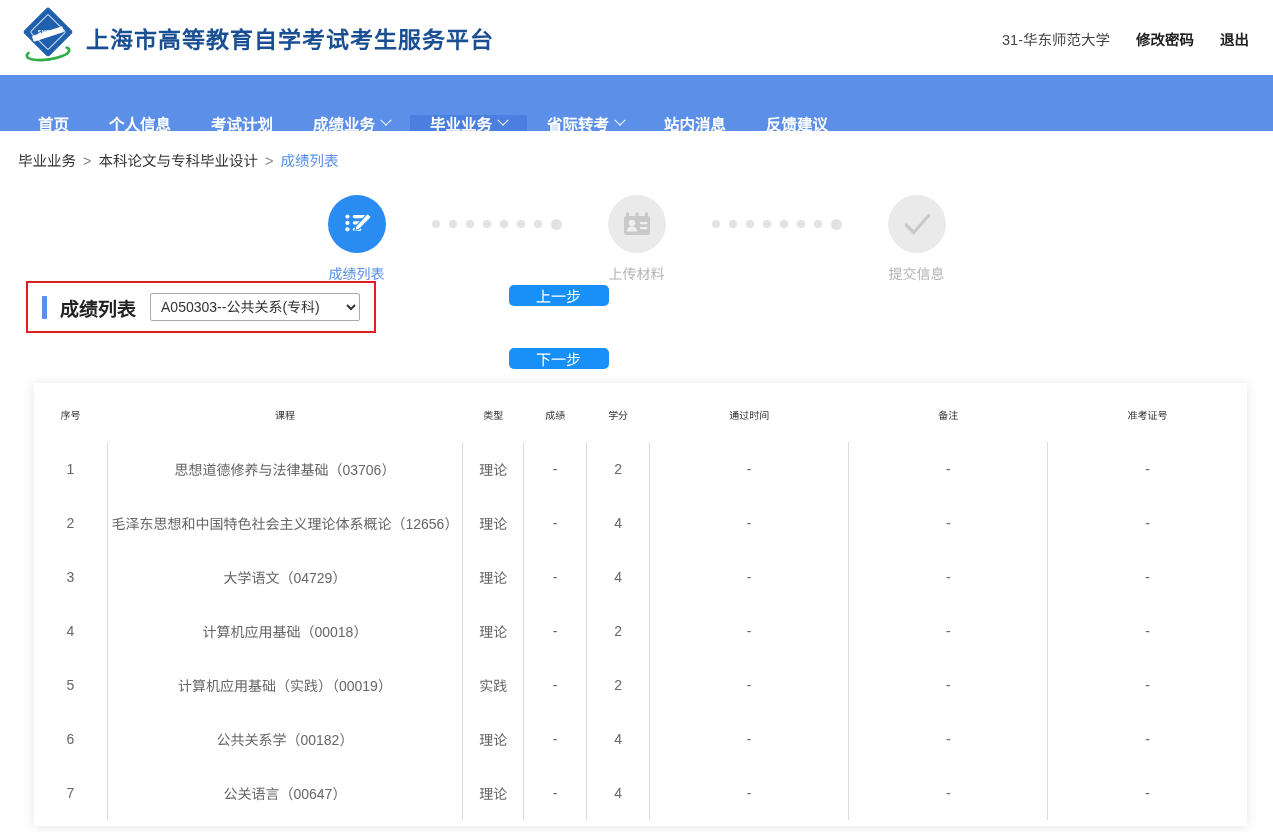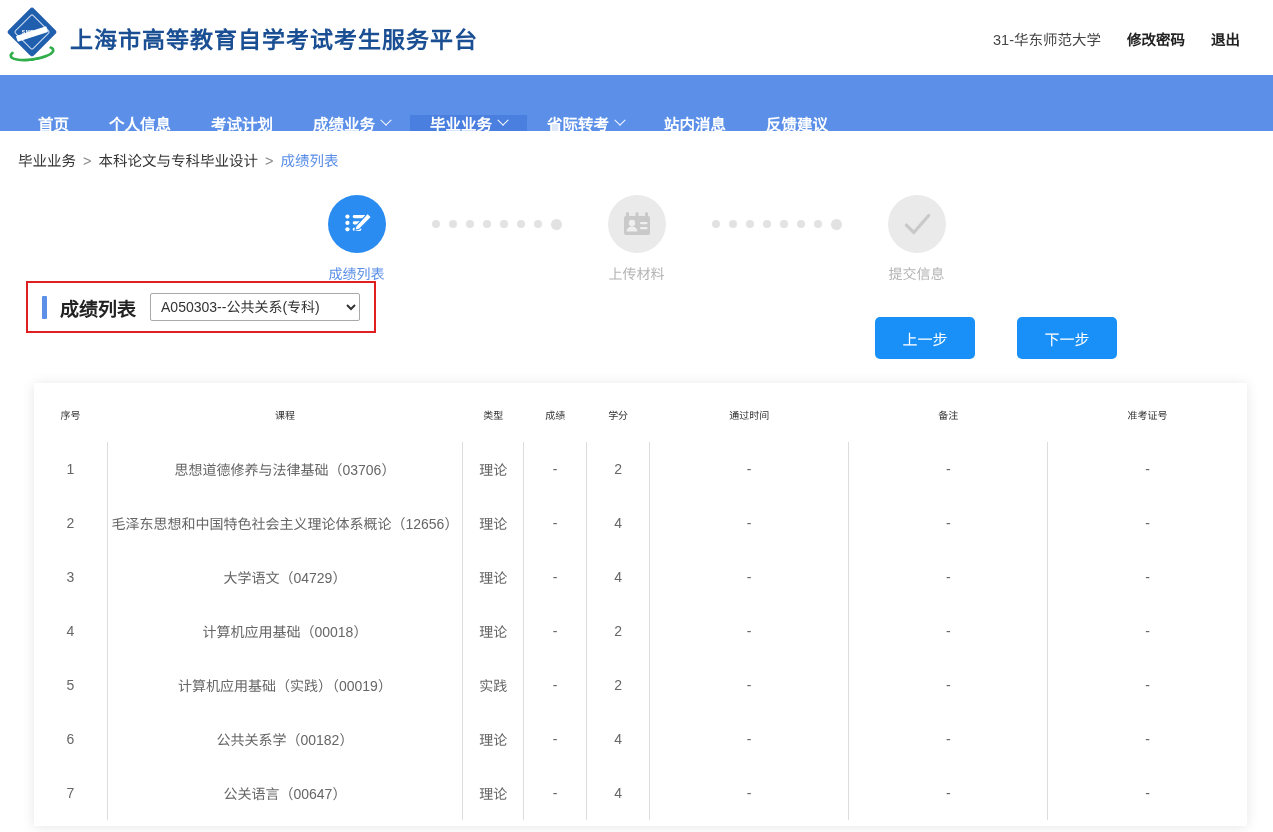--- a/index.html
+++ b/index.html
@@ -12,21 +12,21 @@
     font-family: "Liberation Sans", "DejaVu Sans", sans-serif;
     color: #333;
   }
 
   
   .site-header {
     height: 75px;
     background: #ffffff;
     display: flex;
     align-items: center;
-    padding: 0 0 0 8px;
+    padding: 0 0 0 24px;
     position: relative;
   }
   .brand { display: flex; align-items: center; gap: 14px; }
   .logo-mark {
     width: 48px; height: 52px;
     position: relative;
     flex: 0 0 48px;
   }
   .logo-diamond {
     position: absolute;
@@ -75,21 +75,21 @@
   }
   .site-title {
     font-size: 23px;
     font-weight: bold;
     color: #1b4f93;
     letter-spacing: 1px;
     white-space: nowrap;
   }
   .header-right {
     position: absolute;
-    right: 33px;
+    right: 24px;
     top: 50%;
     transform: translateY(-50%);
     display: flex;
     align-items: flex-end;
     gap: 26px;
     font-size: 14.5px;
   }
   .header-user { color: #444; }
   .header-link { color: #222; font-weight: bold; cursor: pointer; }
 
@@ -209,20 +209,21 @@
 
   
   .action-row {
     display: flex;
     justify-content: flex-end;
     gap: 42px;
     padding: 0 156px 0 0;
     margin-top: -26px;
     height: 62px;
     align-items: center;
+    flex-direction: column;
   }
   .btn {
     width: 100px;
     height: 42px;
     background: #1890f7;
     color: #ffffff;
     border: none;
     border-radius: 5px;
     font-family: "Liberation Sans", sans-serif;
     font-size: 15px;

